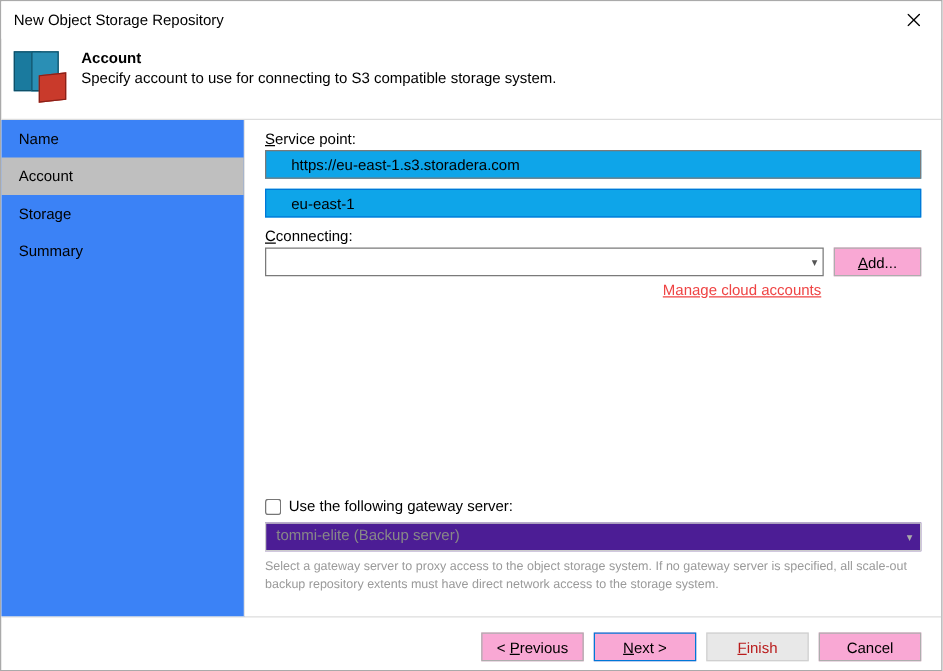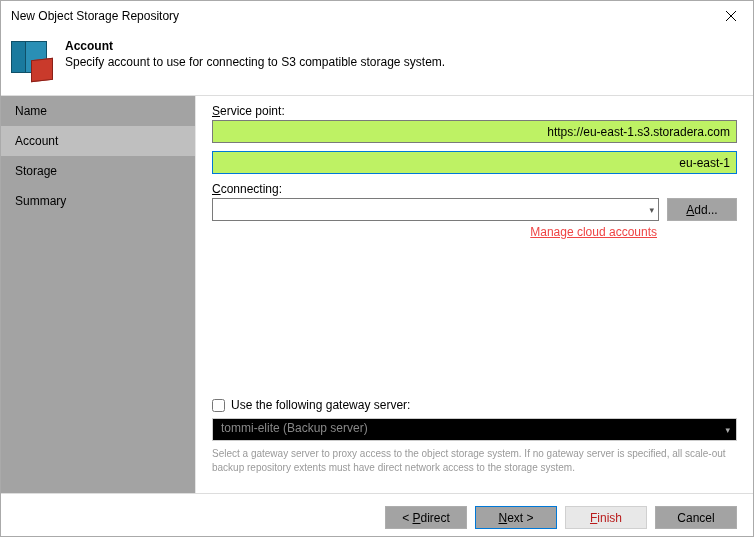--- a/index.html
+++ b/index.html
@@ -55,21 +55,21 @@
 }
 .header-text h2 { font-size: 12px; font-weight: bold; margin-bottom: 2px; }
 .header-text p { font-size: 12px; }
 .body {
   display: flex;
   height: 398px;
   border-top: 1px solid #ddd;
 }
 .sidebar {
   width: 195px;
-  background: #a3a3a3;
+  background: #3b82f6;
   border-right: 1px solid #e5e5e5;
 }
 .sidebar-item {
   padding: 8px 14px;
   font-size: 12px;
   cursor: default;
 }
 .sidebar-item.active {
   background: #bfbfbf;
 }
@@ -81,26 +81,25 @@
 }
 .field-label {
   font-size: 12px;
   margin-bottom: 2px;
 }
 .field-label .ul { text-decoration: underline; }
 .text-input {
   width: 100%;
   height: 23px;
   border: 1px solid #7a7a7a;
-  padding: 2px 6px;
+  padding: 2px 20px;
   font-family: inherit;
   font-size: 12px;
-  background: #bef264;
+  background: #0ea5e9;
   outline: none;
-  text-align: right;
 }
 .text-input.focused {
   border: 1px solid #0078d7;
 }
 .cred-row {
   display: flex;
   gap: 8px;
   align-items: center;
 }
 .select-wrap {
@@ -120,21 +119,21 @@
   right: 5px; top: 50%;
   transform: translateY(-50%);
   font-size: 9px;
   color: #555;
   pointer-events: none;
 }
 .btn {
   height: 23px;
   min-width: 70px;
   padding: 0 10px;
-  background: #a3a3a3;
+  background: #f9a8d4;
   border: 1px solid #adadad;
   font-family: inherit;
   font-size: 12px;
   cursor: default;
 }
 .btn .ul { text-decoration: underline; }
 .link-row {
   text-align: right;
   margin-top: 4px;
   padding-right: 80px;
@@ -155,21 +154,21 @@
   gap: 6px;
   margin-bottom: 6px;
 }
 .check-row input[type=checkbox] {
   width: 13px; height: 13px;
 }
 .disabled-select {
   width: 100%;
   height: 23px;
   border: 1px solid #ccc;
-  background: #000000;
+  background: #4c1d95;
   color: #888;
   padding: 2px 20px 2px 8px;
   font-size: 12px;
   position: relative;
 }
 .disabled-select .arr {
   position: absolute;
   right: 6px; top: 50%;
   transform: translateY(-50%);
   font-size: 9px; color: #aaa;
@@ -272,17 +271,17 @@
         <span>tommi-elite (Backup server)</span>
         <span class="arr">▾</span>
       </div>
       <div class="hint">Select a gateway server to proxy access to the object storage system. If no gateway server is specified, all scale-out backup repository extents must have direct network access to the storage system.</div>
     </div>
 
   </div>
 </div>
 
 <div class="footer">
-  <button class="btn"><span>&lt; </span><span class="ul">P</span><span>direct</span></button>
+  <button class="btn"><span>&lt; </span><span class="ul">P</span><span>revious</span></button>
   <button class="btn primary"><span class="ul">N</span><span>ext &gt;</span></button>
   <button class="btn disabled"><span class="ul">F</span><span>inish</span></button>
   <button class="btn"><span>Cancel</span></button>
 </div>
 
 </body></html>

